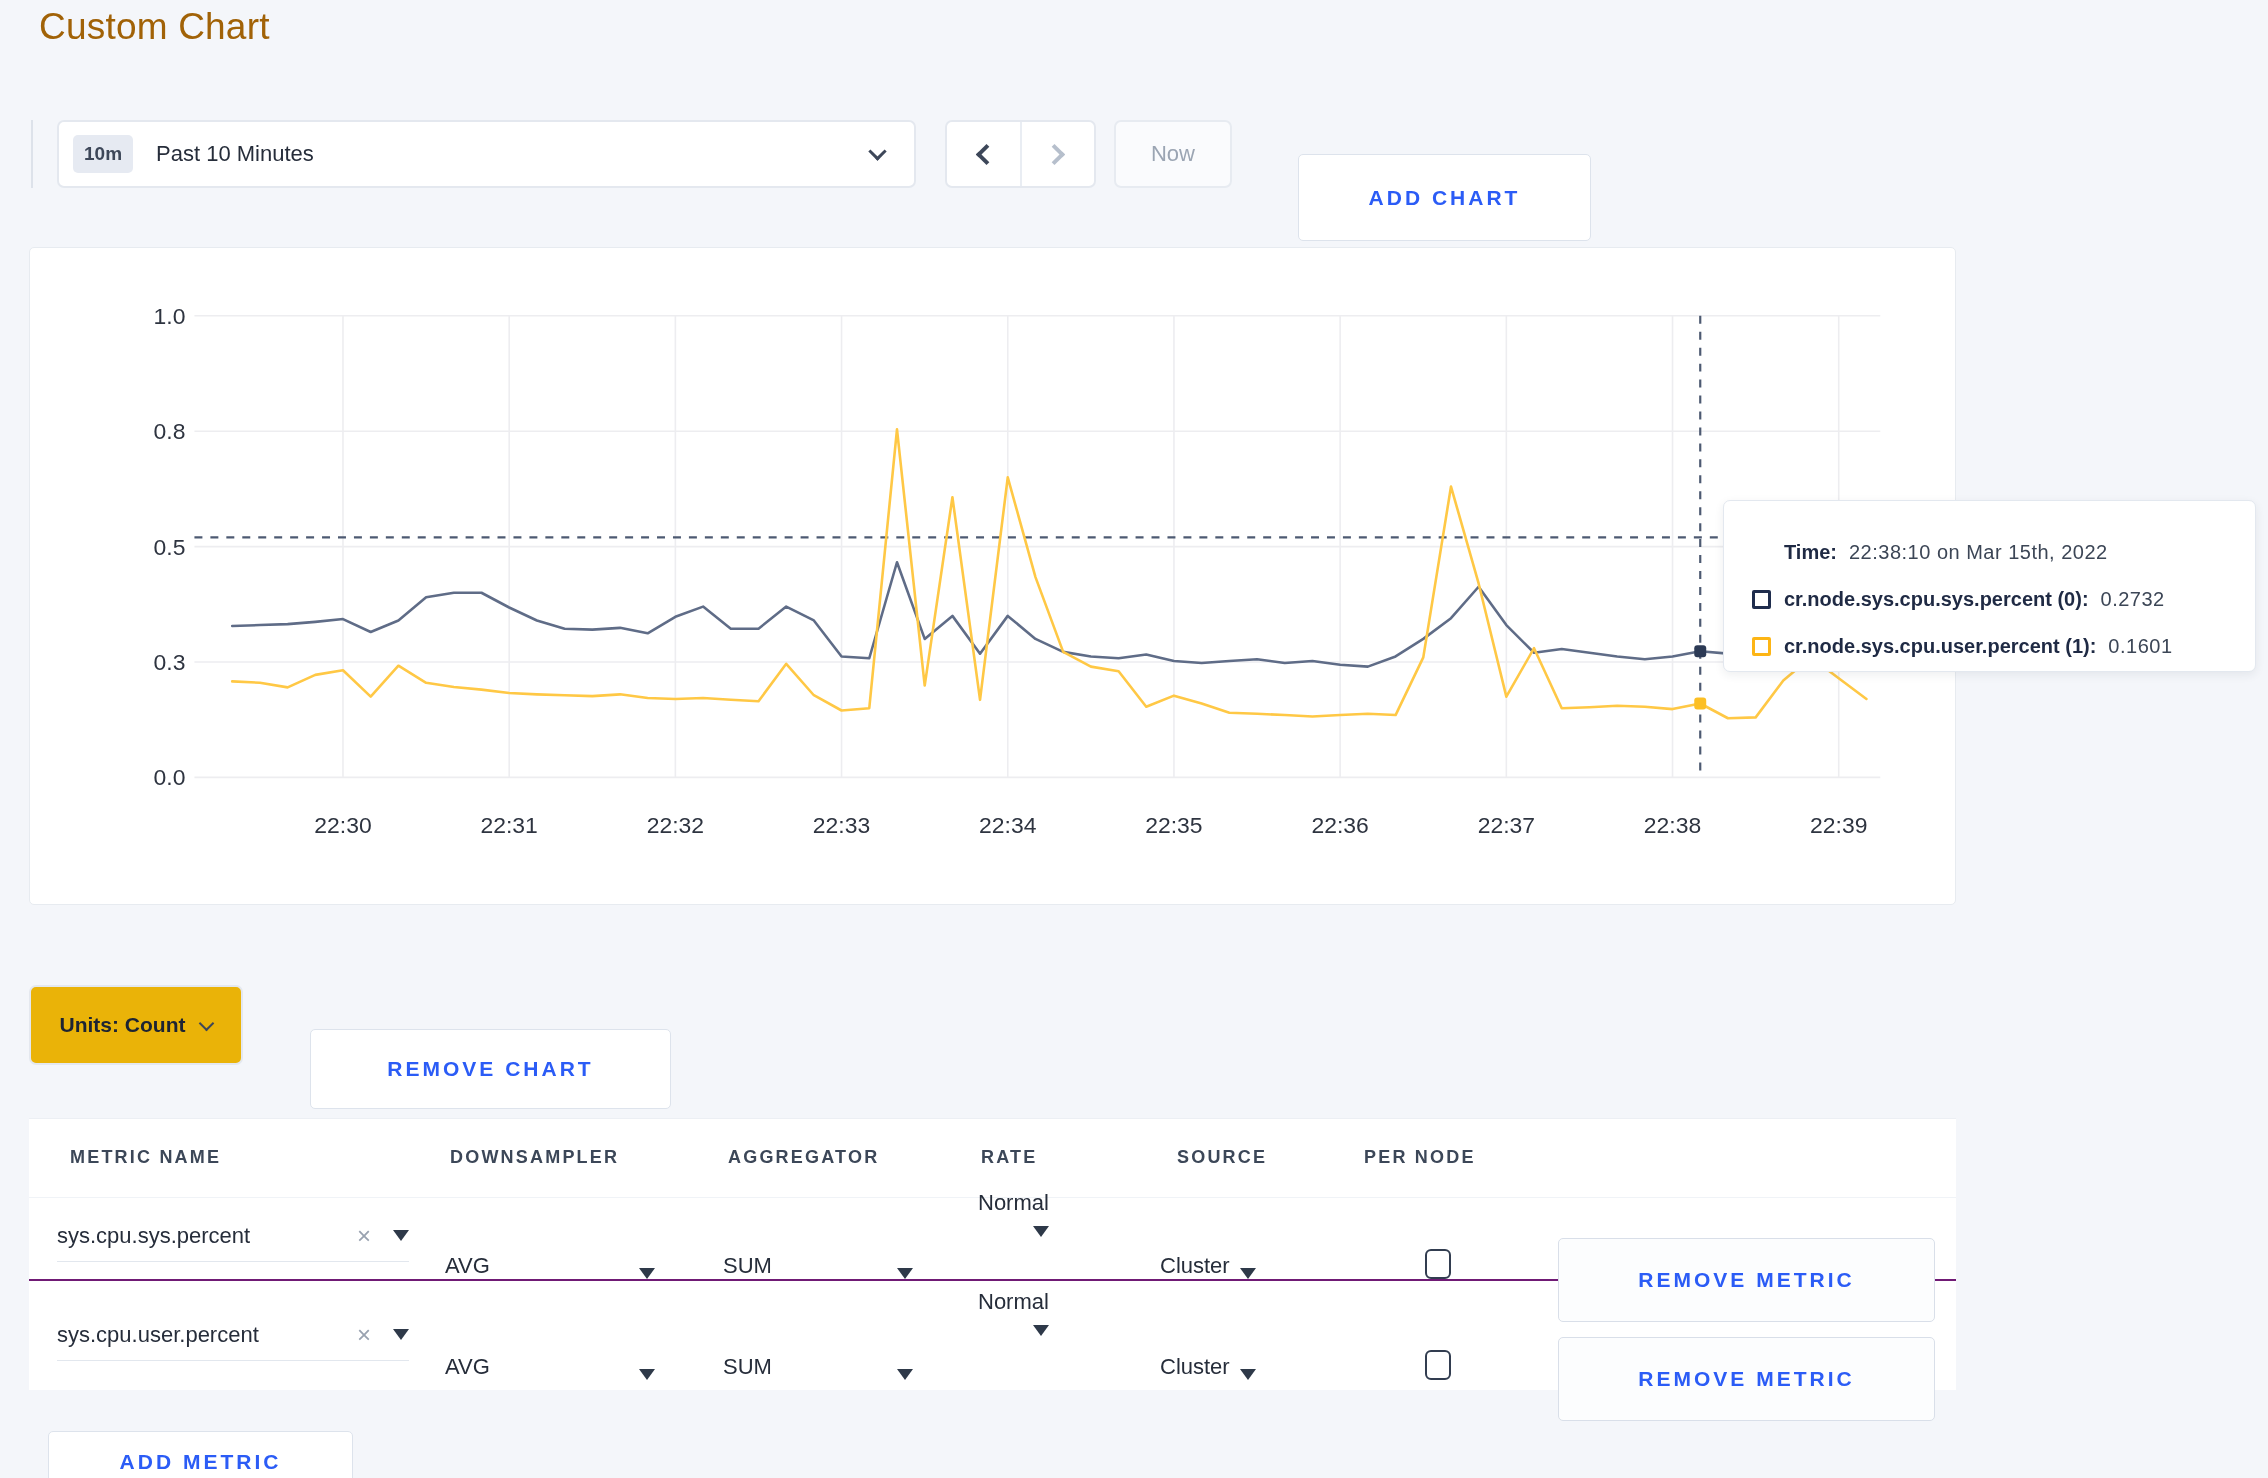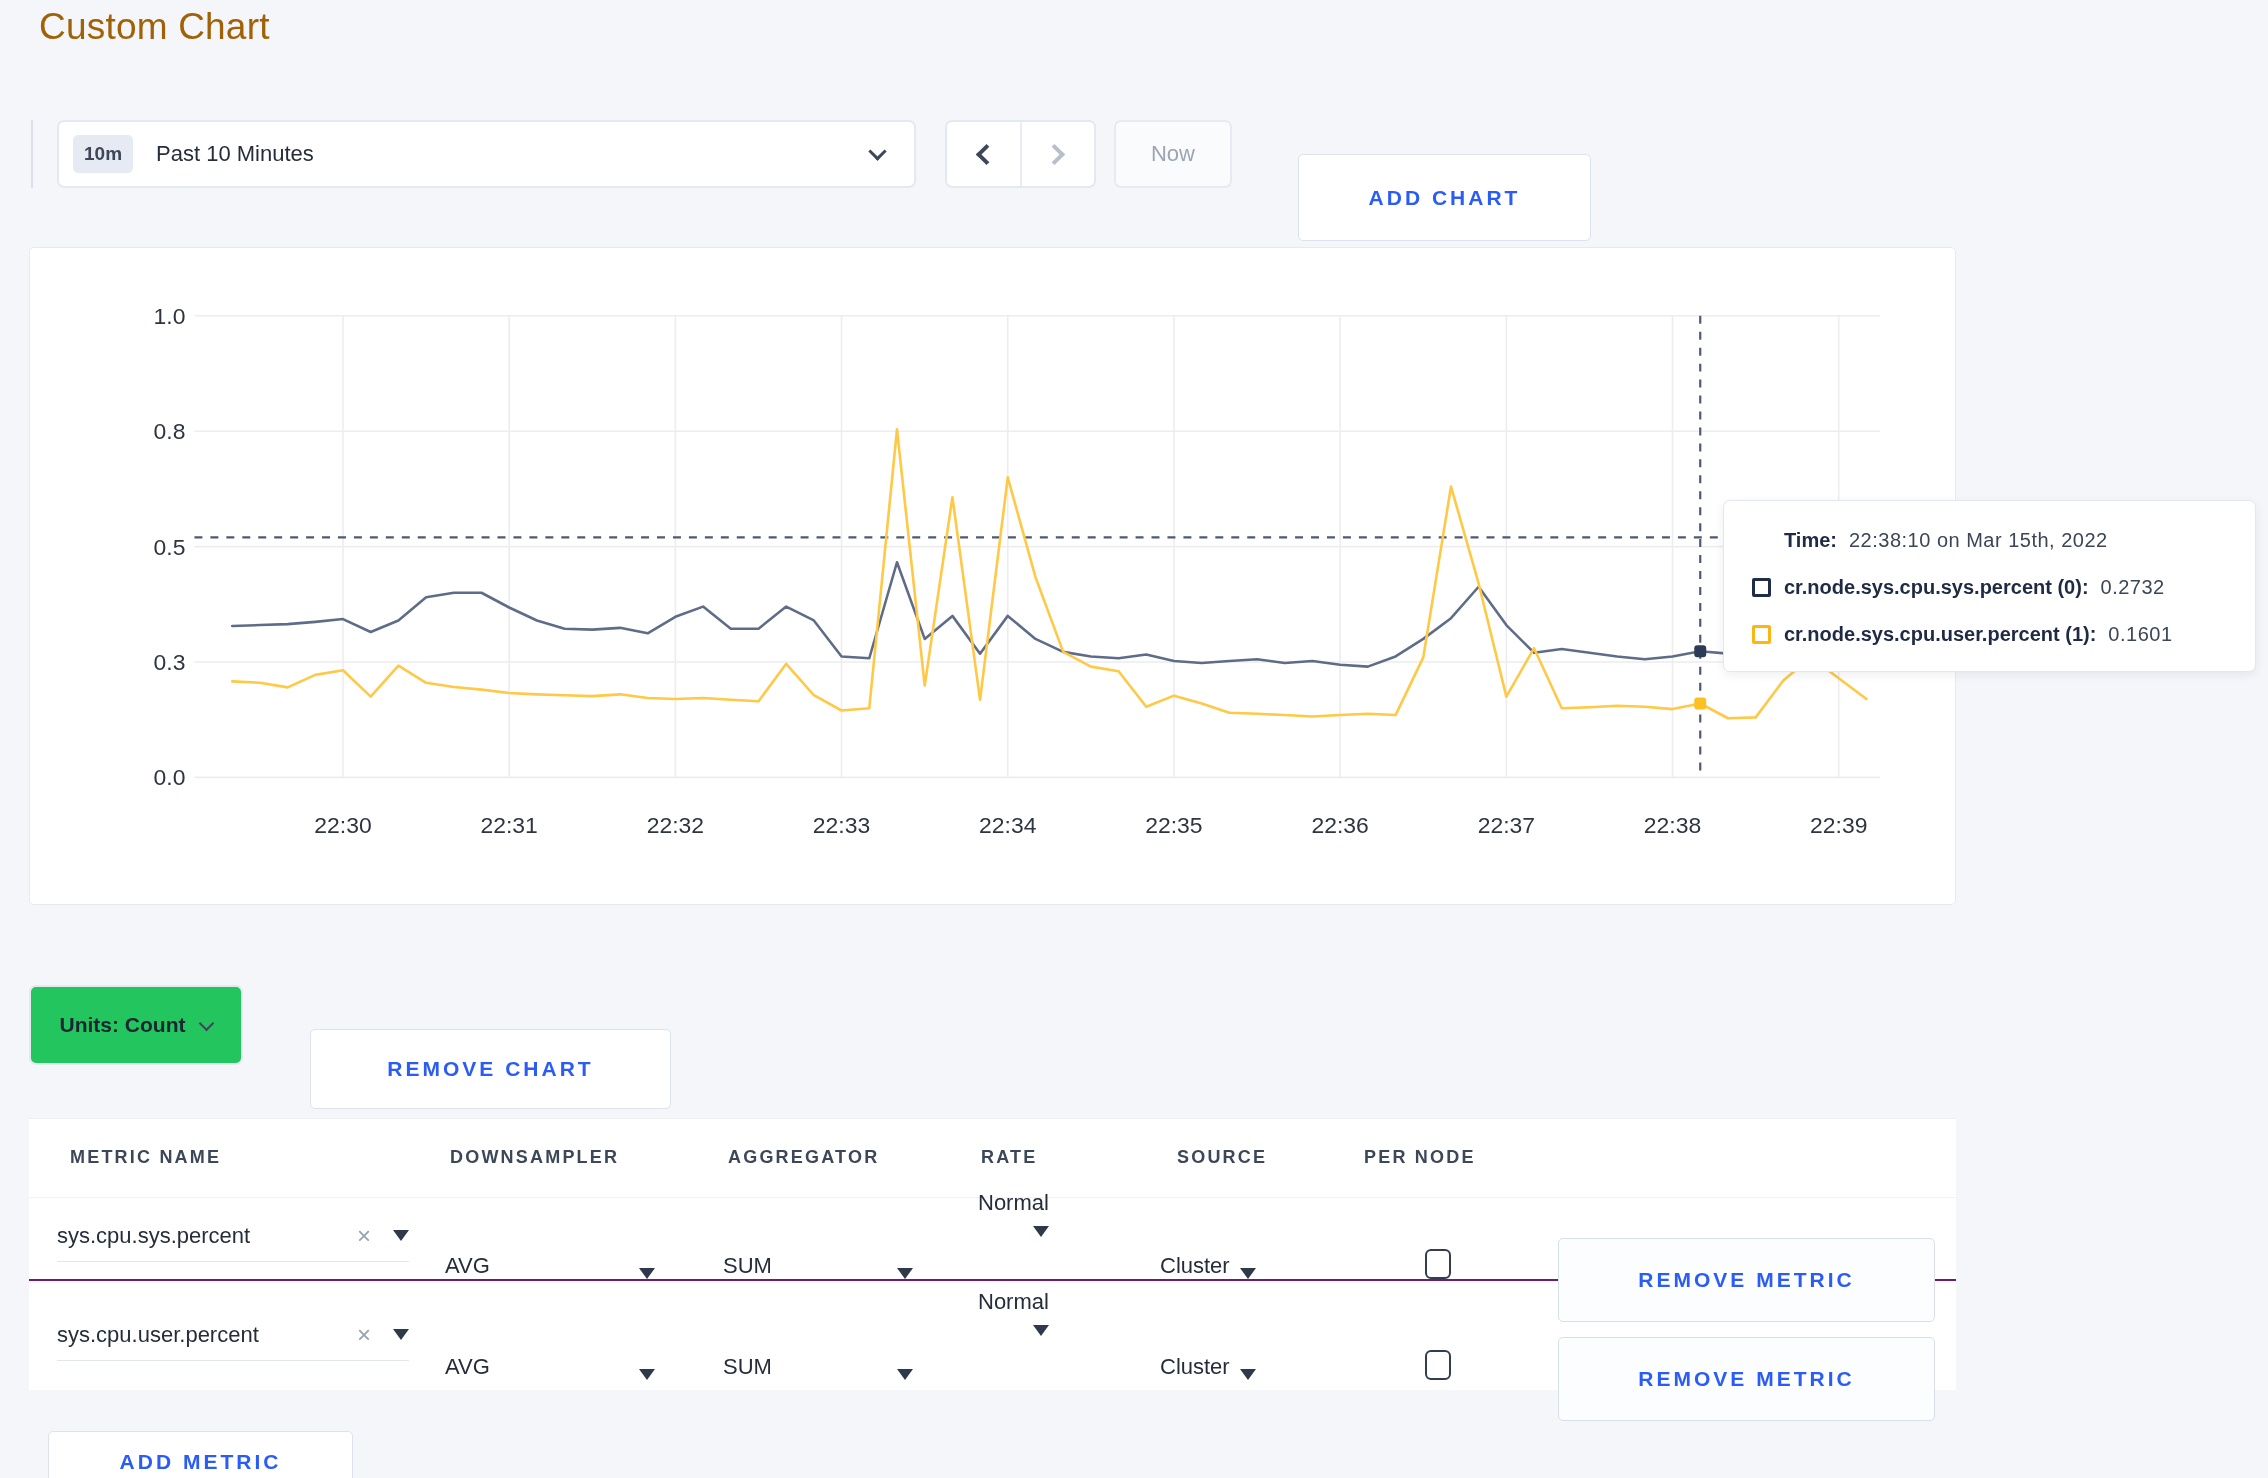--- a/index.html
+++ b/index.html
@@ -59,34 +59,34 @@
     background:#fff; border:1.5px solid #e7ebf0; border-radius:5px;
   }
   .chart-panel svg { width:100%; height:100%; display:block; }
   text.axis { fill:#2e3440; font-size:23px; font-family:"Liberation Sans",sans-serif; }
 
   
   .chart-tooltip {
     left:1723px; top:500px; width:533px; height:172px;
     background:#fff; border:1.5px solid #e3e8ef; border-radius:7px;
     box-shadow:0 3px 10px rgba(40,50,70,.08);
-    padding:24px 20px 18px 28px; z-index:5;
+    padding:36px 20px 18px 28px; z-index:5;
     font-size:20px; color:#1f2a44;
   }
   .tt-row { display:flex; align-items:center; height:30px; margin-bottom:17px; }
   .tt-row:last-child { margin-bottom:0; }
   .tt-time-label { font-weight:bold; margin-left:32px; }
   .tt-val { color:#3c4656; margin-left:12px; letter-spacing:.5px; }
   .tt-sq { width:19px; height:19px; border:3.5px solid; border-radius:2px; margin-right:13px; flex:none; }
   .tt-name { font-weight:bold; }
 
   
   .units-btn {
     left:29px; top:985px; width:214px; height:80px;
-    background:#22c55e; border:2px solid #e4e8ef; border-radius:7px;
+    background:#eab308; border:2px solid #e4e8ef; border-radius:7px;
     display:flex; align-items:center; justify-content:center; gap:16px; cursor:pointer;
   }
   .units-btn .lbl { font-size:21px; font-weight:bold; color:#1d2433; }
   .units-btn .chev-down { margin:-4px 0 0 0; width:11px; height:11px; border-width:0 2.5px 2.5px 0;}
   .remove-chart-btn { left:310px; top:985px; width:361px; height:80px; }
 
   
   .metrics-panel {
     left:29px; top:1118px; width:1927px; height:272px;
     background:#fff; border-top:1px solid #eceff4;

